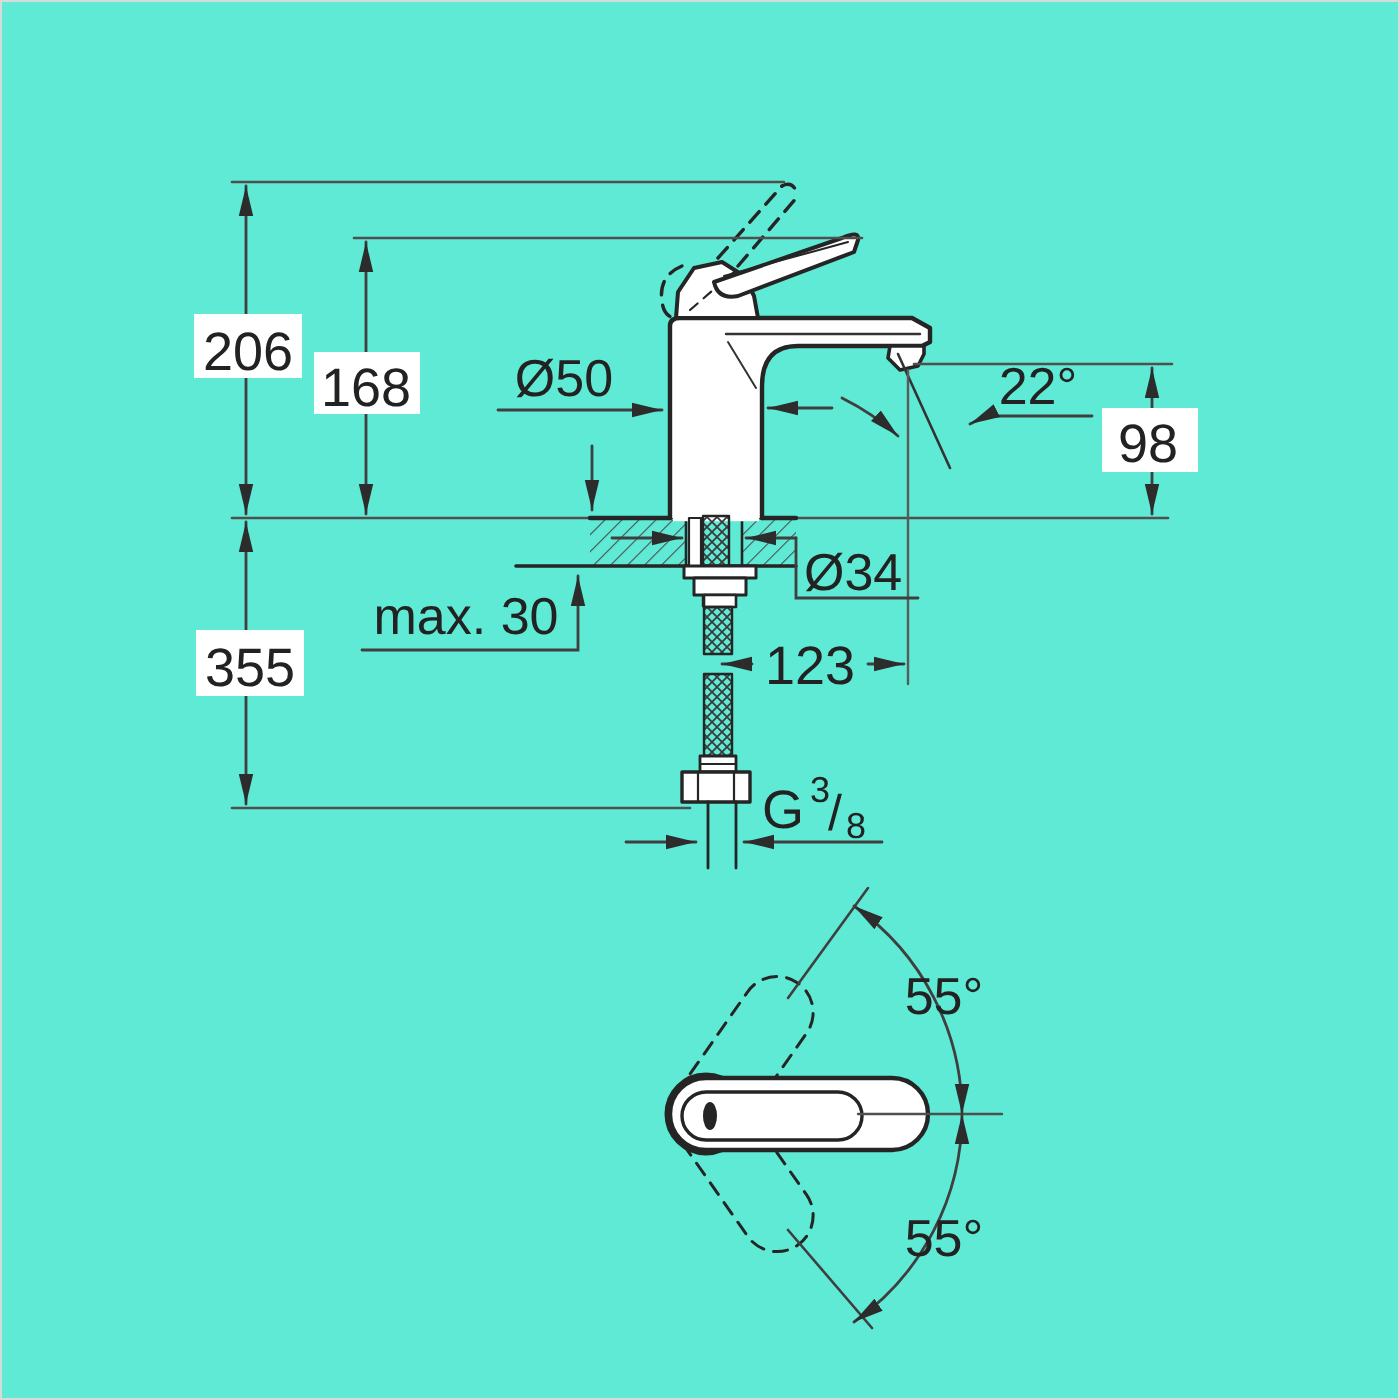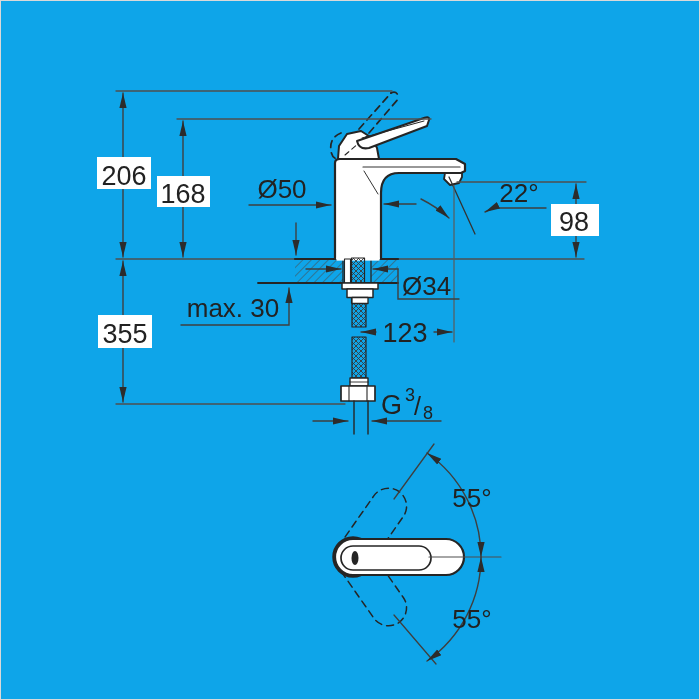--- a/index.html
+++ b/index.html
@@ -1,17 +1,17 @@
 <!DOCTYPE html>
 <html><head>
 <meta charset="utf-8">
 <style>
   html,body{margin:0;padding:0;background:#fff;}
   .canvas{
-    width:700px;height:700px;position:relative;background:#0ea5e9;
+    width:700px;height:700px;position:relative;background:#5eead4;
     box-sizing:border-box;border:1px solid #d9d9d9;
     font-family:"Liberation Sans", sans-serif;
   }
   svg text{
     font-family:"Liberation Sans", sans-serif;
     fill:#222222;
   }
   .dim-txt{font-size:27px;}
   .dim-txt-sm{font-size:26px;}
   .frac{font-size:18px;}

